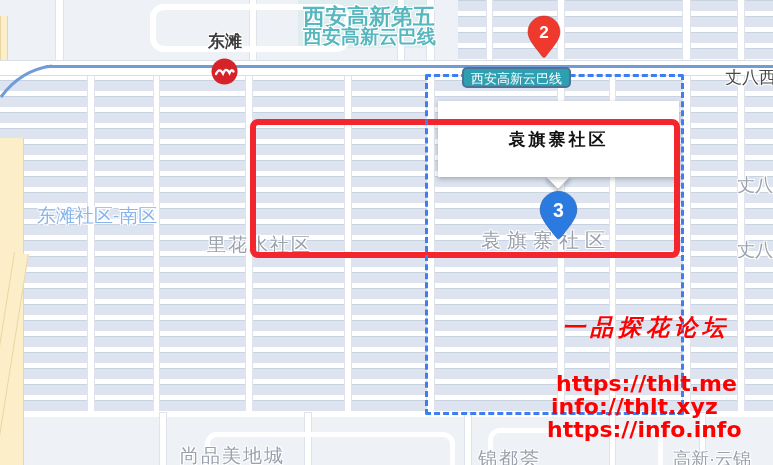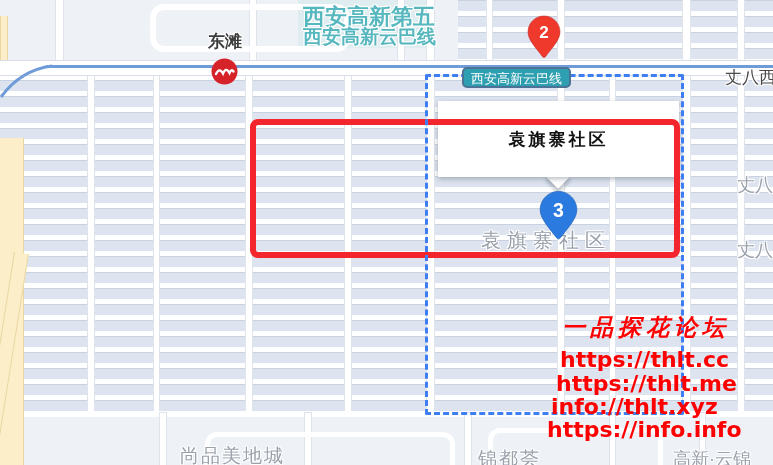--- a/index.html
+++ b/index.html
@@ -92,20 +92,22 @@
   </svg>
 
   <svg class="abs z5" style="left:211px;top:58px;" width="27" height="27" viewBox="0 0 27 27">
     <circle cx="13.5" cy="13.5" r="13" fill="#d6232a"></circle>
     <path d="M5,16 q3.5,-7 7,-0.5 q3,-7 6.5,-0.5 q2,-4.5 4,-1.5" fill="none" stroke="#ffffff" stroke-width="2.4" stroke-linecap="round"></path>
   </svg>
 
   <div class="lbl lbl-dark z5" style="left:208px;top:30px;font-size:17px;font-weight:bold;">东滩</div>
   <div class="lbl lbl-teal z5" style="left:303px;top:2px;font-size:22px;font-weight:bold;">西安高新第五</div>
   <div class="lbl lbl-teal z5" style="left:303px;top:24px;font-size:19px;font-weight:bold;">西安高新云巴线</div>
+  <div class="lbl lbl-blue z5" style="left:37px;top:203px;font-size:19px;">东滩社区-南区</div>
+  <div class="lbl lbl-gray z5" style="left:207px;top:232px;font-size:19px;letter-spacing:2px;">里花水社区</div>
   <div class="lbl lbl-gray z5" style="left:481px;top:227px;font-size:20px;letter-spacing:6px;">袁旗寨社区</div>
   <div class="lbl z5" style="left:725px;top:66px;font-size:17px;color:#4a4a4a;">丈八西</div>
   <div class="lbl lbl-gray z5" style="left:737px;top:173px;font-size:18px;">丈八</div>
   <div class="lbl lbl-gray z5" style="left:737px;top:238px;font-size:18px;">丈八</div>
   <div class="lbl lbl-gray z5" style="left:180px;top:443px;font-size:19px;letter-spacing:2px;">尚品美地城</div>
   <div class="lbl lbl-gray z5" style="left:478px;top:446px;font-size:19px;letter-spacing:2px;">锦都荟</div>
   <div class="lbl lbl-gray z5" style="left:673px;top:447px;font-size:18px;">高新·云锦</div>
 
   <div class="callout-tail z6"></div>
   <div class="callout z6">
@@ -124,18 +126,17 @@
     <path d="M17,1 C8.2,1 1,8.2 1,17 c0,8.5 9.5,17.5 14.3,24.4 c0.9,1.3 2.5,1.3 3.4,0 C23.5,34.5 33,25.5 33,17 C33,8.2 25.8,1 17,1 Z" fill="#ef392d" stroke="#c42a20" stroke-width="0.6"></path>
     <text x="17" y="23" text-anchor="middle" font-size="17" font-weight="bold" fill="#ffffff" font-family="Liberation Sans, sans-serif">2</text>
   </svg>
 
   <svg class="abs z10" style="left:539px;top:190px;" width="39" height="51" viewBox="0 0 34 44">
     <path d="M17,1 C8.2,1 1,8.2 1,17 c0,8.5 9.5,17.5 14.3,24.4 c0.9,1.3 2.5,1.3 3.4,0 C23.5,34.5 33,25.5 33,17 C33,8.2 25.8,1 17,1 Z" fill="#2b7ae0" stroke="#1d5fb8" stroke-width="0.6"></path>
     <text x="17" y="23" text-anchor="middle" font-size="17" font-weight="bold" fill="#ffffff" font-family="Liberation Sans, sans-serif">3</text>
   </svg>
 
   <div class="wm wm-title z11" style="left:562px;top:312px;">一品探花论坛</div>
-  <div class="wm wm-url z11" style="left:560px;top:347px;">https://thlt.cc</div>
   <div class="wm wm-url z11" style="left:556px;top:371px;">https://thlt.me</div>
   <div class="wm wm-url z11" style="left:551px;top:394px;">info://thlt.xyz</div>
   <div class="wm wm-url z11" style="left:547px;top:417px;">https://info.info</div>
 
 </div>
 
 </body></html>

